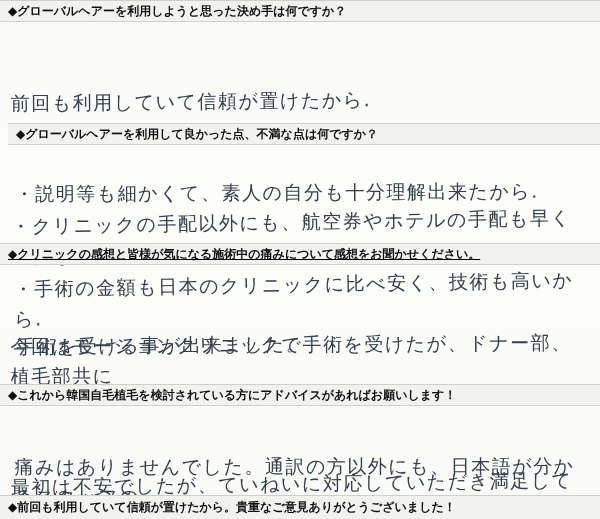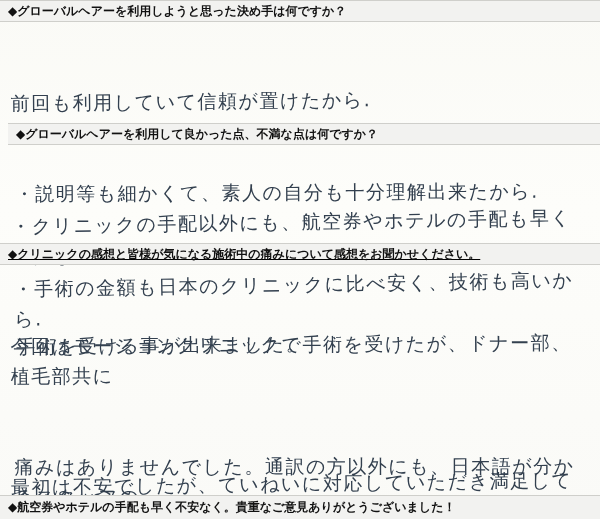--- a/index.html
+++ b/index.html
@@ -131,24 +131,29 @@
     </div>
   </div>
   <div class="answer" style="top:269px;">
     <div class="hw l3">
       <span class="hw-line">今回はモーションクリニックで手術を受けたが、ドナー部、植毛部共に</span>
       <span class="hw-line">痛みはありませんでした。通訳の方以外にも、日本語が分かるスタッフの</span>
       
     </div>
   </div>
 
+  <div class="qrow" style="top:384px;">
+    <div class="qline">
+      <span class="qtext">◆これから韓国自毛植毛を検討されている方にアドバイスがあればお願いします！</span>
+    </div>
+  </div>
   <div class="answer" style="top:410px;">
     <div class="hw l4">
       <span class="hw-line">最初は不安でしたが、ていねいに対応していただき満足しています.</span>
       
       
     </div>
   </div>
 
   <div class="footer">
-    <span class="qtext">◆航空券やホテルの手配も早く不安なく。貴重なご意見ありがとうございました！</span>
+    <span class="qtext">◆前回も利用していて信頼が置けたから。貴重なご意見ありがとうございました！</span>
   </div>
 </div>
 
 </body></html>

